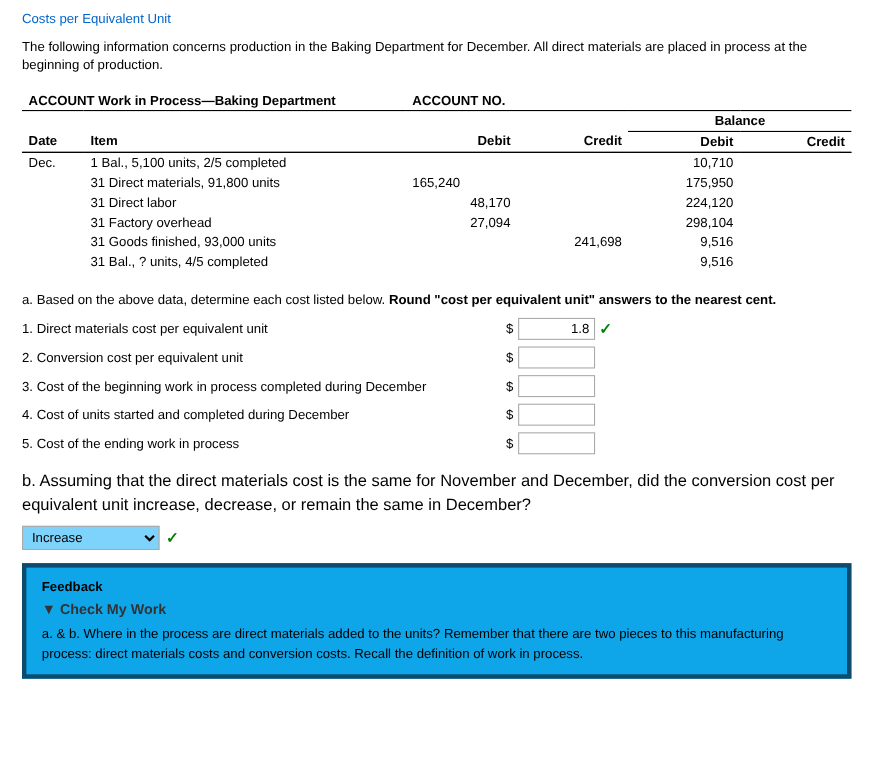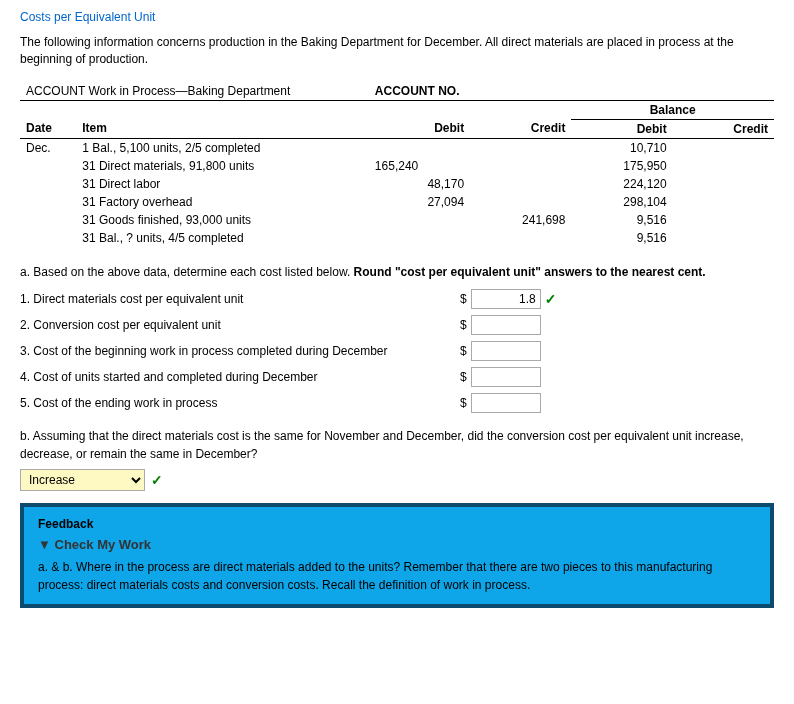--- a/index.html
+++ b/index.html
@@ -74,35 +74,35 @@
       padding: 2px 4px;
       font-size: 12px;
       text-align: right;
     }
     .check-mark {
       color: green;
       font-size: 14px;
       font-weight: bold;
     }
     .part-b {
-      font-size: 12px;
+      font-size: 15px;
       margin: 14px 0 6px 0;
       line-height: 1.5;
     }
     .part-b-answer {
       display: flex;
       align-items: center;
       gap: 6px;
       margin-bottom: 12px;
     }
     .dropdown-select {
       border: 1px solid #aaa;
       padding: 2px 4px;
       font-size: 12px;
-      background: #fef9c3;
+      background: #7dd3fc;
       cursor: pointer;
     }
     .feedback-box {
       border: 4px solid #0c4a6e;
       background: #0ea5e9;
       padding: 10px 14px;
       font-size: 12px;
     }
     .feedback-title {
       font-weight: bold;
@@ -138,21 +138,21 @@
   <colgroup>
     <col class="col-date">
     <col class="col-item">
     <col class="col-debit">
     <col class="col-credit">
     <col class="col-bal-debit">
     <col class="col-bal-credit">
   </colgroup>
   <thead>
     <tr>
-      <td colspan="2" style="font-weight:normal; font-size:12px; padding:2px 6px;">ACCOUNT Work in Process—Baking Department</td>
+      <td colspan="2" style="font-weight:bold; font-size:12px; padding:2px 6px;">ACCOUNT Work in Process—Baking Department</td>
       <td colspan="4" style="font-weight:bold; font-size:12px; padding:2px 6px; text-align:left;">ACCOUNT NO.</td>
     </tr>
     <tr class="top-header-row">
       <th colspan="2" style="border-top:1px solid #000; padding:2px 6px;"></th>
       <th style="border-top:1px solid #000; padding:2px 6px;"></th>
       <th style="border-top:1px solid #000; padding:2px 6px;"></th>
       <th colspan="2" class="balance-header">Balance</th>
     </tr>
     <tr class="sub-header-row">
       <th style="text-align:left; padding:2px 6px; border-bottom:1px solid #000;">Date</th>

